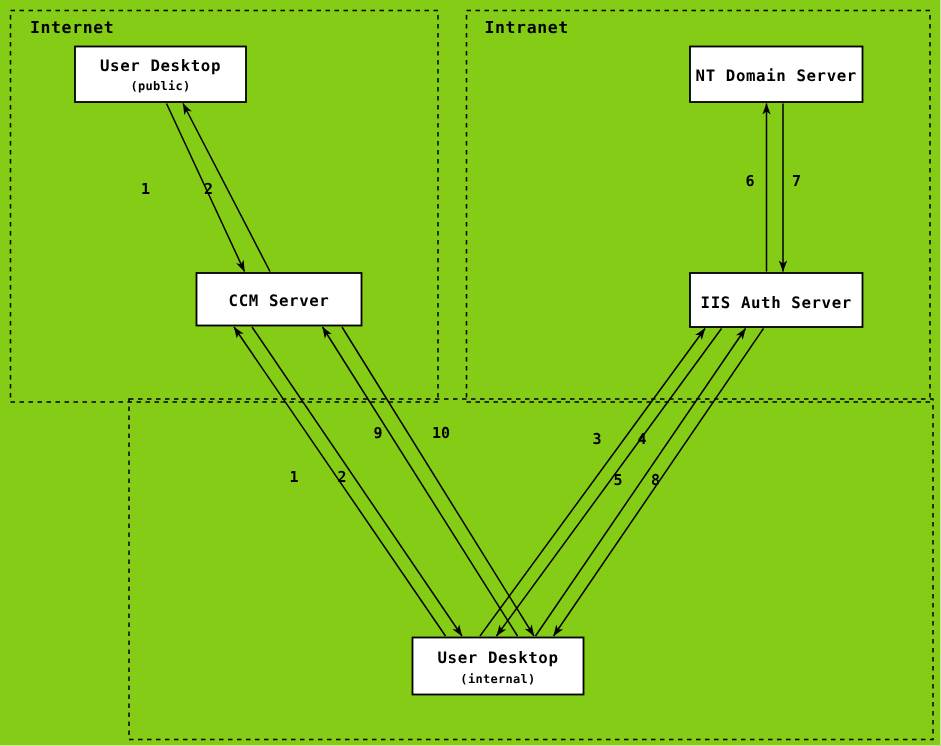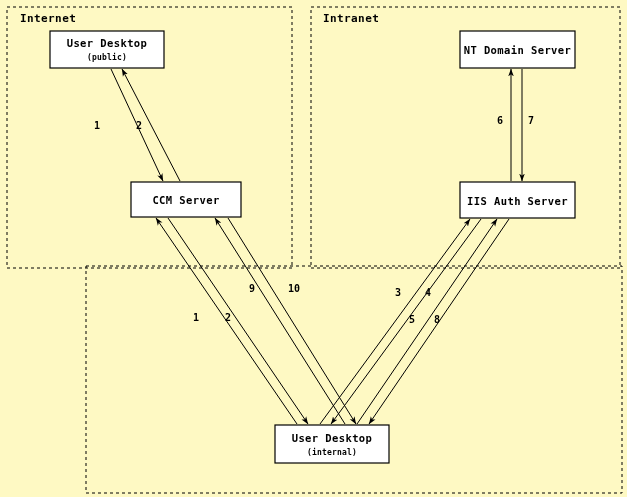--- a/index.html
+++ b/index.html
@@ -4,21 +4,21 @@
 <style>
   html, body {
     margin: 0;
     padding: 0;
     background: #ffffff;
   }
   #diagram-root {
     position: relative;
     width: 627px;
     height: 497px;
-    background: #fef9c3;
+    background: #84cc16;
     font-family: "DejaVu Sans Mono", "Liberation Mono", monospace;
     overflow: hidden;
   }
   #diagram-svg {
     position: absolute;
     left: 0;
     top: 0;
     width: 627px;
     height: 497px;
   }

